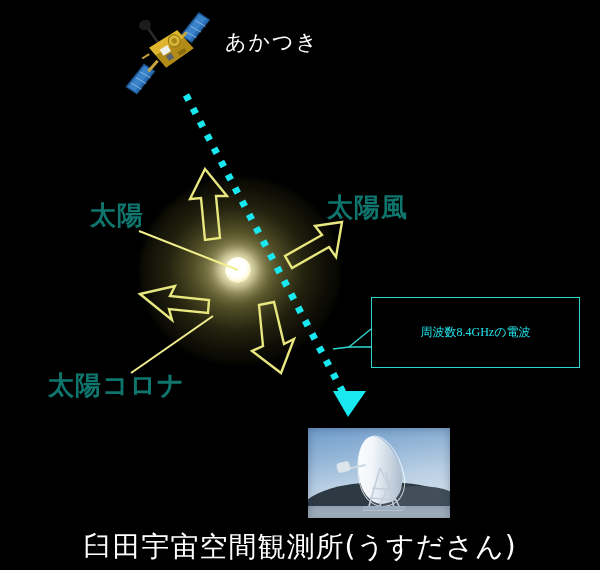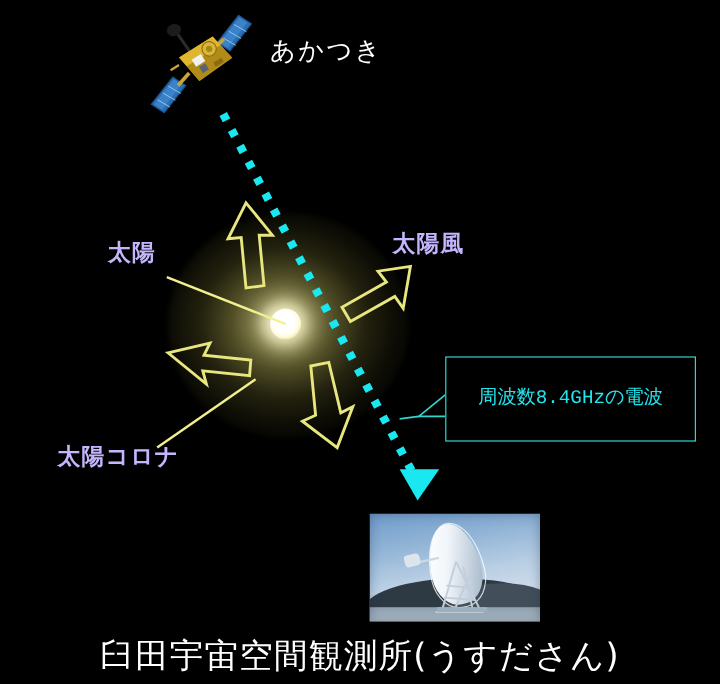--- a/index.html
+++ b/index.html
@@ -39,22 +39,22 @@
        #ffffff 0%, #ffffff 42%, #fffbe0 60%, rgba(255,243,170,0.75) 78%, rgba(255,235,140,0) 100%);
     box-shadow:0 0 14px 7px rgba(255,250,205,0.65);
   }
 
   
   #vec{left:0;top:0;width:600px;height:570px;}
 
   
   .jp{ font-family:"DejaVu Sans","Liberation Sans",sans-serif; }
   .lbl-yellow{
-    color:#c4b5fd;
-    font-size:19px;
+    color:#0f766e;
+    font-size:26px;
     font-weight:700;
     letter-spacing:1px;
     white-space:nowrap;
   }
   #label-akatsuki{
     left:225px; top:28px;
     color:#ffffff;
     font-size:21px;
     font-weight:400;
     letter-spacing:2px;
@@ -71,24 +71,24 @@
     border:1px solid #2fd6cf;
     background:#000;
     box-sizing:border-box;
     display:flex;
     flex-direction:column;
     justify-content:center;
     align-items:center;
   }
   .callout-line{
     color:#21e6ef;
-    font-size:16px;
+    font-size:12px;
     line-height:31px;
     white-space:nowrap;
-    font-family:Liberation Mono, monospace;
+    font-family:Liberation Serif, serif;
   }
 
   
   #photo{
     left:308px; top:428px;
     width:142px; height:90px;
     overflow:hidden;
     background:#0a1624;
   }
   #photo-sky{

